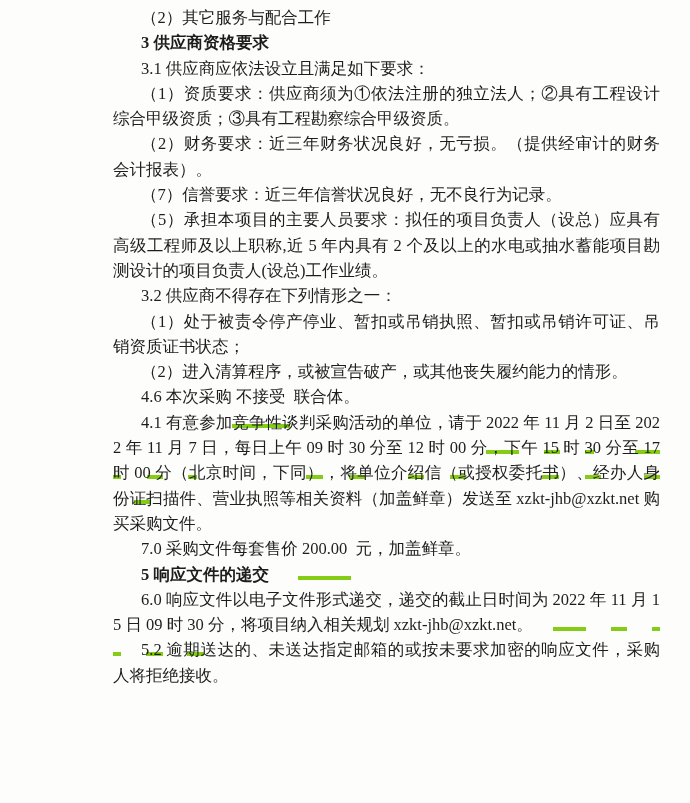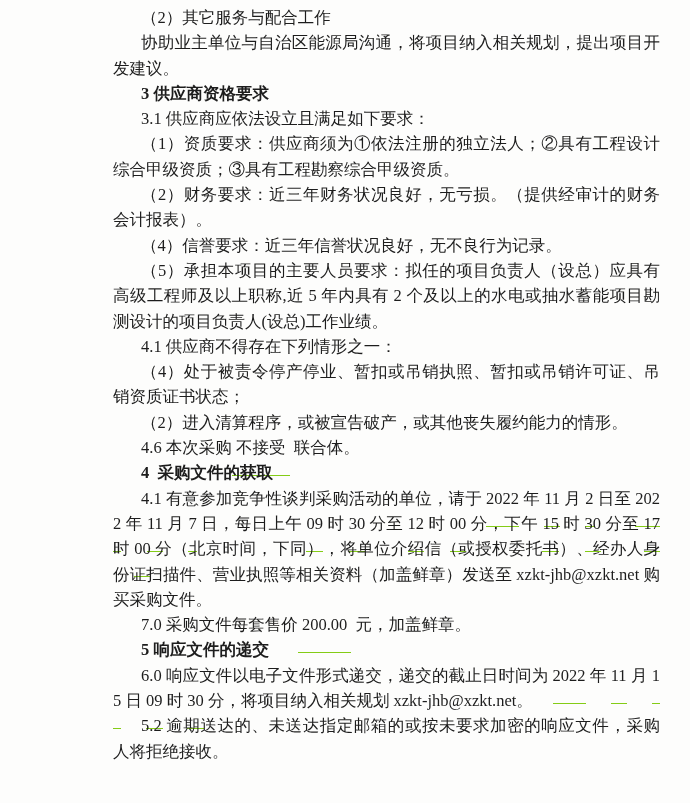--- a/index.html
+++ b/index.html
@@ -24,39 +24,37 @@
   .doc-page p {
     margin: 0;
     text-indent: 28px;
     white-space: pre-wrap;
     word-break: break-all;
   }
   .doc-page p.heading {
     font-weight: bold;
   }
   .u {
-    border-bottom: 1px solid #84cc16;
+    border-bottom: 4px solid #84cc16;
     padding-bottom: 18px;
   }
 </style>
 </head>
 <body>
 
 <div class="doc-page">
   <p><span>（2）其它服务与配合工作</span></p>
-  <p><span>协助业主单位与自治区能源局沟通，将项目纳入相关规划，提出项目开发建议。</span></p>
   <p class="heading"><span>3 供应商资格要求</span></p>
   <p><span>3.1 供应商应依法设立且满足如下要求：</span></p>
   <p><span>（1）资质要求：供应商须为①依法注册的独立法人；②具有工程设计综合甲级资质；③具有工程勘察综合甲级资质。</span></p>
   <p><span>（2）财务要求：近三年财务状况良好，无亏损。（提供经审计的财务会计报表）。</span></p>
-  <p><span>（4）信誉要求：近三年信誉状况良好，无不良行为记录。</span></p>
+  <p><span>（7）信誉要求：近三年信誉状况良好，无不良行为记录。</span></p>
   <p><span>（5）承担本项目的主要人员要求：拟任的项目负责人（设总）应具有高级工程师及以上职称,近 5 年内具有 2 个及以上的水电或抽水蓄能项目勘测设计的项目负责人(设总)工作业绩。</span></p>
-  <p><span>4.1 供应商不得存在下列情形之一：</span></p>
-  <p><span>（4）处于被责令停产停业、暂扣或吊销执照、暂扣或吊销许可证、吊销资质证书状态；</span></p>
+  <p><span>3.2 供应商不得存在下列情形之一：</span></p>
+  <p><span>（1）处于被责令停产停业、暂扣或吊销执照、暂扣或吊销许可证、吊销资质证书状态；</span></p>
   <p><span>（2）进入清算程序，或被宣告破产，或其他丧失履约能力的情形。</span></p>
   <p><span>4.6 本次采购</span><span class="u"> 不接受 </span><span> 联合体。</span></p>
-  <p class="heading"><span>4  采购文件的获取</span></p>
   <p><span>4.1 有意参加竞争性谈判采购活动的单位，请于 </span><span class="u">2022</span><span> 年 </span><span class="u">11</span><span> 月 </span><span class="u">2</span><span> 日至 </span><span class="u">2022</span><span> 年 </span><span class="u">11</span><span> 月 </span><span class="u">7</span><span> 日，每日上午 </span><span class="u">09</span><span> 时 </span><span class="u">30</span><span> 分至 </span><span class="u">12</span><span> 时 </span><span class="u">00</span><span> 分，下午 </span><span class="u">15</span><span> 时 </span><span class="u">30</span><span> 分至 </span><span class="u">17</span><span> 时 </span><span class="u">00</span><span> 分（北京时间，下同），将单位介绍信（或授权委托书）、经办人身份证扫描件、营业执照等相关资料（加盖鲜章）发送至 xzkt-jhb@xzkt.net 购买采购文件。</span></p>
   <p><span>7.0 采购文件每套售价</span><span class="u"> 200.00 </span><span> 元，加盖鲜章。</span></p>
   <p class="heading"><span>5 响应文件的递交</span></p>
   <p><span>6.0 响应文件以电子文件形式递交，递交的截止日时间为 </span><span class="u">2022</span><span> 年 </span><span class="u">11</span><span> 月 </span><span class="u">15</span><span> 日 </span><span class="u">09</span><span> 时 </span><span class="u">30</span><span> 分，将项目纳入相关规划 xzkt-jhb@xzkt.net。</span></p>
   <p><span>5.2 逾期送达的、未送达指定邮箱的或按未要求加密的响应文件，采购人将拒绝接收。</span></p>
 </div>
 
 </body></html>

